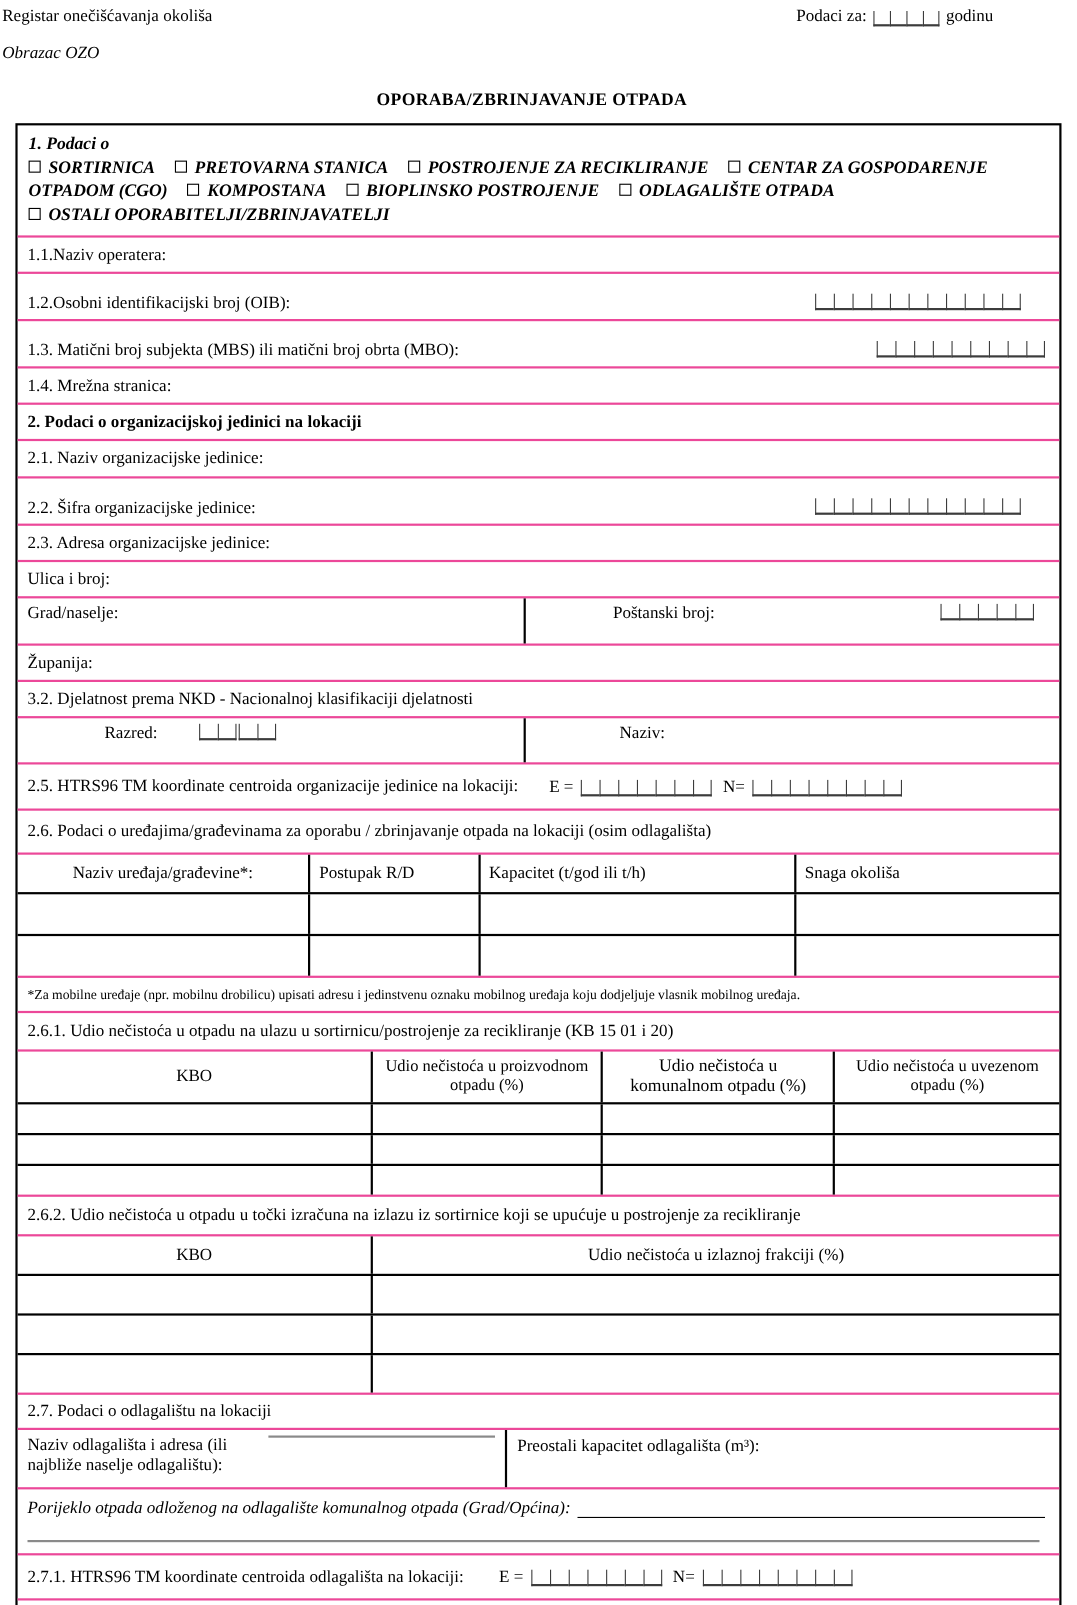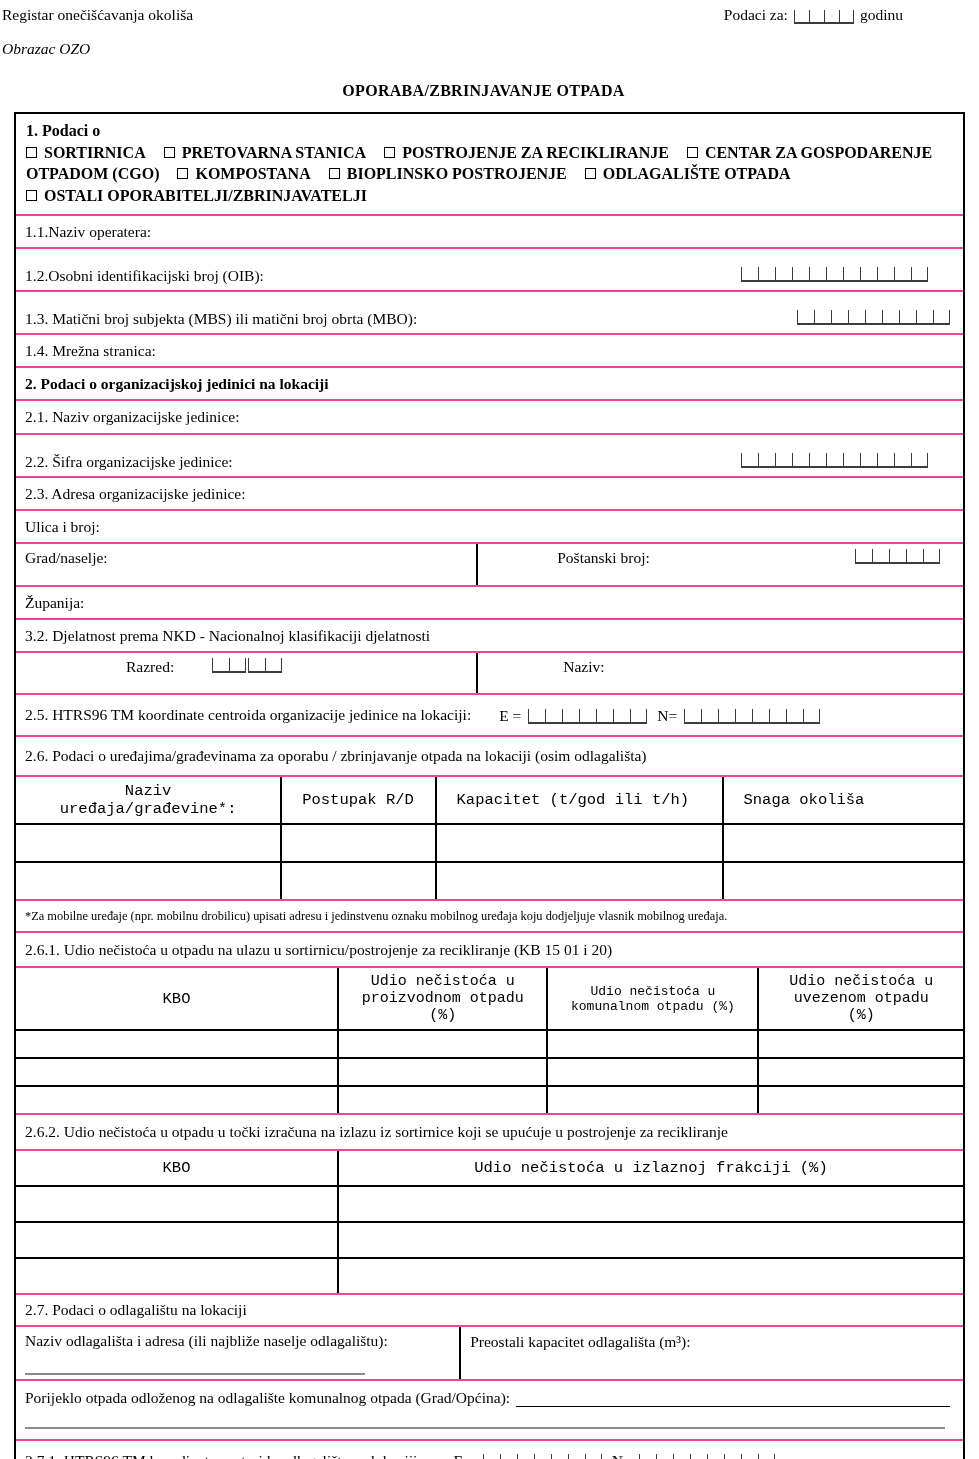--- a/index.html
+++ b/index.html
@@ -21,39 +21,39 @@
   .boxes { display: inline-flex; }
   .bx { width: 17px; height: 15px; border-left: 1px solid #3c3c3c; border-bottom: 2px solid #3c3c3c; }
   .boxes .bx:last-child { border-right: 1px solid #3c3c3c; }
   .boxes.small .bx { width: 15px; height: 14px; }
 
   
   .form { border: 2px solid #000; margin: 12px 14px 0 14px; background: #fff; }
   .r { border-top: 2px solid #ec4899; padding: 5px 9px; display: flex; align-items: center; }
   .form > .r:first-child, .form > div:first-child { border-top: none; }
   .r.between { justify-content: space-between; align-items: flex-end; }
-  .r.block { display: block; }
+  .r.block { display: block; font-style: italic; }
   .bold { font-weight: bold; }
 
   
   .s1 { padding: 6px 10px 8px 10px; font-weight: bold; font-size: 16px; line-height: 21.5px; min-height: 100px; }
   .cb { display: inline; white-space: normal; }
   .cbx { display: inline-block; width: 11px; height: 11px; border: 1.8px solid #000; margin-right: 7px; }
   .cb-item { margin-right: 14px; }
 
   
   .split { display: flex; padding: 0; align-items: stretch; }
   .split > .cell { padding: 5px 9px; display: flex; align-items: flex-start; }
   .split > .cell + .cell { border-left: 2px solid #000; }
 
   
   .tbl { padding: 0; display: block; }
   .trow { display: grid; }
   .trow + .trow { border-top: 2px solid #000; }
-  .trow > div { padding: 5px 20px; font-family: Liberation Mono, monospace; }
+  .trow > div { padding: 5px 8px; }
   .trow > div + div { border-left: 2px solid #000; }
   .t26 .trow { grid-template-columns: 27.9% 16.3% 30.3% 25.5%; }
   .t261 .trow { grid-template-columns: 33.9% 22.1% 22.3% 21.7%; }
   .t262 .trow { grid-template-columns: 33.9% 66.1%; }
   .thc { text-align: center; }
   .hdr-mid { display: flex; align-items: center; justify-content: center; }
   .footnote { font-size: 12.4px; min-height: 32px; }
 
   
   .fill-line { display: inline-block; border-bottom: 1.4px solid #000; height: 1em; flex: 0 0 auto; }
@@ -192,21 +192,21 @@
 
   <div class="r" style="min-height:33px">
     <span>Županija:</span>
   </div>
 
   <div class="r" style="min-height:33px">
     <span>3.2. Djelatnost prema NKD - Nacionalnoj klasifikaciji djelatnosti</span>
   </div>
 
   <div class="r split" style="min-height:42px">
-    <div class="cell" style="width:48.6%; padding-left:110px">
+    <div class="cell" style="width:48.6%; padding-left:79px">
       <span>Razred:</span>
       <span style="display:inline-flex; margin-left:38px; gap:2px">
         <span class="boxes">
             <span class="bx"></span>
             <span class="bx"></span>
           </span>
         <span class="boxes">
             <span class="bx"></span>
             <span class="bx"></span>
           </span>
@@ -276,21 +276,21 @@
   </div>
 
   <div class="r" style="min-height:35px">
     <span>2.6.1. Udio nečistoća u otpadu na ulazu u sortirnicu/postrojenje za recikliranje (KB 15 01 i 20)</span>
   </div>
 
   <div class="r tbl t261">
     <div class="trow" style="min-height:45px">
       <div class="thc hdr-mid">KBO</div>
       <div class="thc hdr-mid" style="font-size:15px">Udio nečistoća u proizvodnom otpadu (%)</div>
-      <div class="thc hdr-mid" style="font-size:13px">Udio nečistoća u komunalnom otpadu (%)</div>
+      <div class="thc hdr-mid" style="font-size:16px">Udio nečistoća u komunalnom otpadu (%)</div>
       <div class="thc hdr-mid" style="font-size:15px">Udio nečistoća u uvezenom otpadu (%)</div>
     </div>
     <div class="trow" style="min-height:28px">
       <div></div>
         <div></div>
         <div></div>
         <div></div>
     </div>
     <div class="trow" style="min-height:28px">
       <div></div>
@@ -327,21 +327,21 @@
       <div></div>
         <div></div>
     </div>
   </div>
 
   <div class="r" style="min-height:32px">
     <span>2.7. Podaci o odlagalištu na lokaciji</span>
   </div>
 
   <div class="r split" style="min-height:54px">
-    <div class="cell" style="width:46.8%; flex-direction:column; align-items:flex-start; justify-content:space-between; padding-bottom:4px">
+    <div class="cell" style="width:46.8%; flex-direction:row; align-items:flex-start; justify-content:space-between; padding-bottom:4px">
       <span>Naziv odlagališta i adresa (ili najbliže naselje odlagalištu):</span>
       <span class="gray-line" style="width:80%; display:inline-block"></span>
     </div>
     <div class="cell" style="width:53.2%; align-items:flex-start; padding-top:6px">
       <span>Preostali kapacitet odlagališta (m³):</span>
     </div>
   </div>
 
   <div class="r block" style="min-height:60px; padding-top:8px">
     <div style="display:flex; align-items:flex-end">

